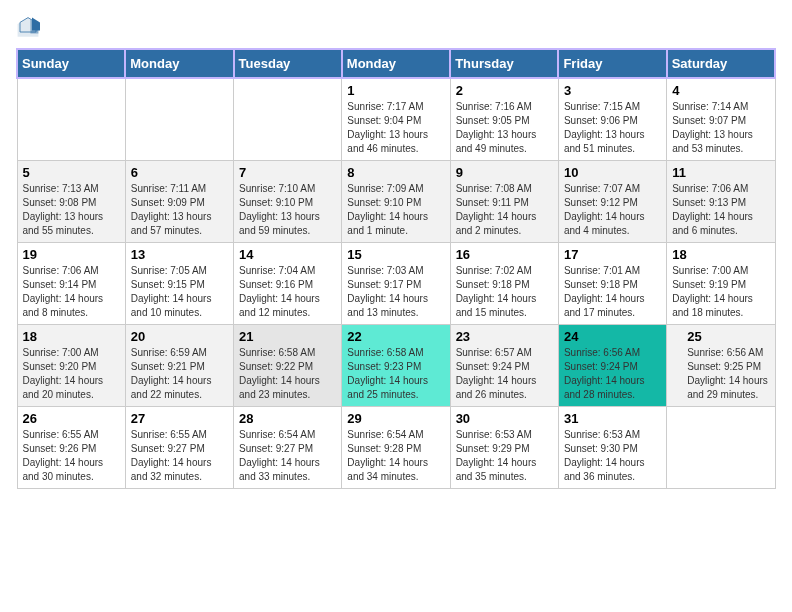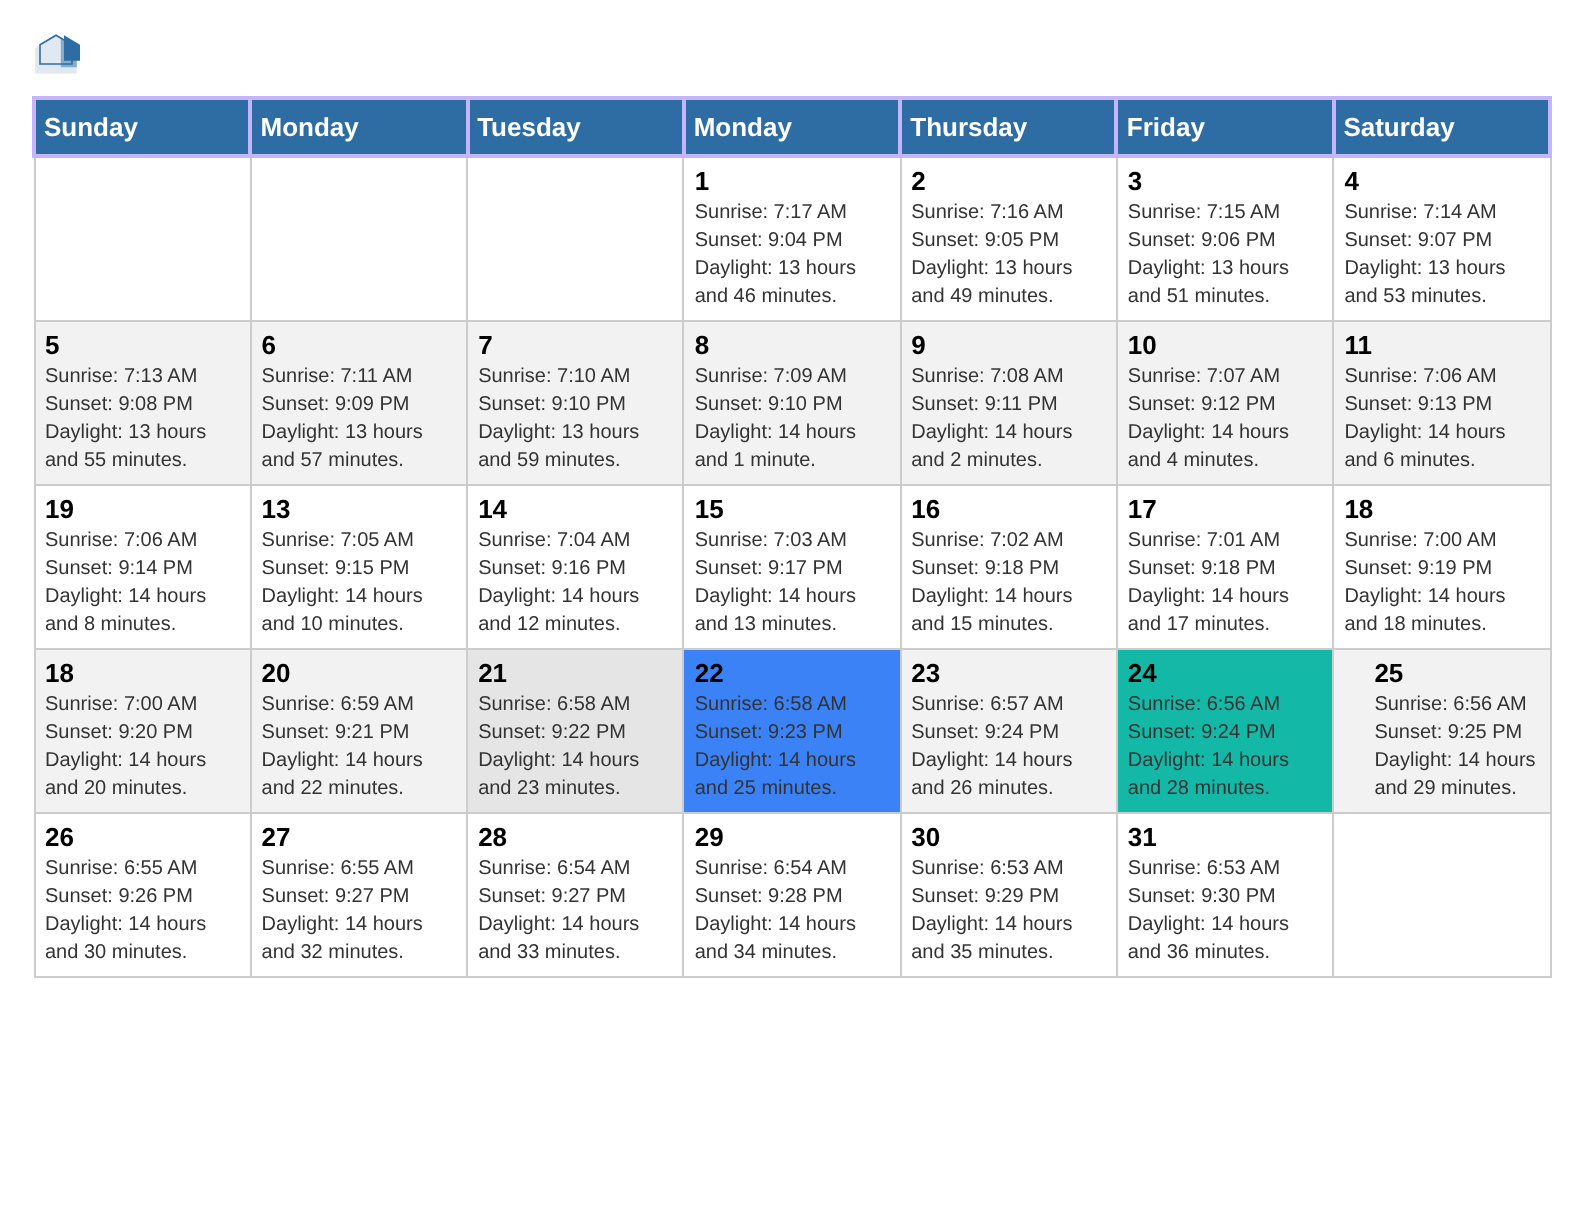--- a/index.html
+++ b/index.html
@@ -200,21 +200,21 @@
           <div class="day-info">Sunrise: 7:00 AM<br>Sunset: 9:20 PM<br>Daylight: 14 hours and 20 minutes.</div>
         </td>
         <td style="background: rgb(242, 242, 242);">
           <div class="day-number">20</div>
           <div class="day-info">Sunrise: 6:59 AM<br>Sunset: 9:21 PM<br>Daylight: 14 hours and 22 minutes.</div>
         </td>
         <td style="background: #e5e5e5;">
           <div class="day-number">21</div>
           <div class="day-info">Sunrise: 6:58 AM<br>Sunset: 9:22 PM<br>Daylight: 14 hours and 23 minutes.</div>
         </td>
-        <td style="background: #3b82f6; margin-top: 40px;">
+        <td style="background: #5eead4; margin-top: 40px;">
           <div class="day-number">22</div>
           <div class="day-info">Sunrise: 6:58 AM<br>Sunset: 9:23 PM<br>Daylight: 14 hours and 25 minutes.</div>
         </td>
         <td style="background: rgb(242, 242, 242);">
           <div class="day-number">23</div>
           <div class="day-info">Sunrise: 6:57 AM<br>Sunset: 9:24 PM<br>Daylight: 14 hours and 26 minutes.</div>
         </td>
         <td style="background: #14b8a6;">
           <div class="day-number">24</div>
           <div class="day-info">Sunrise: 6:56 AM<br>Sunset: 9:24 PM<br>Daylight: 14 hours and 28 minutes.</div>

